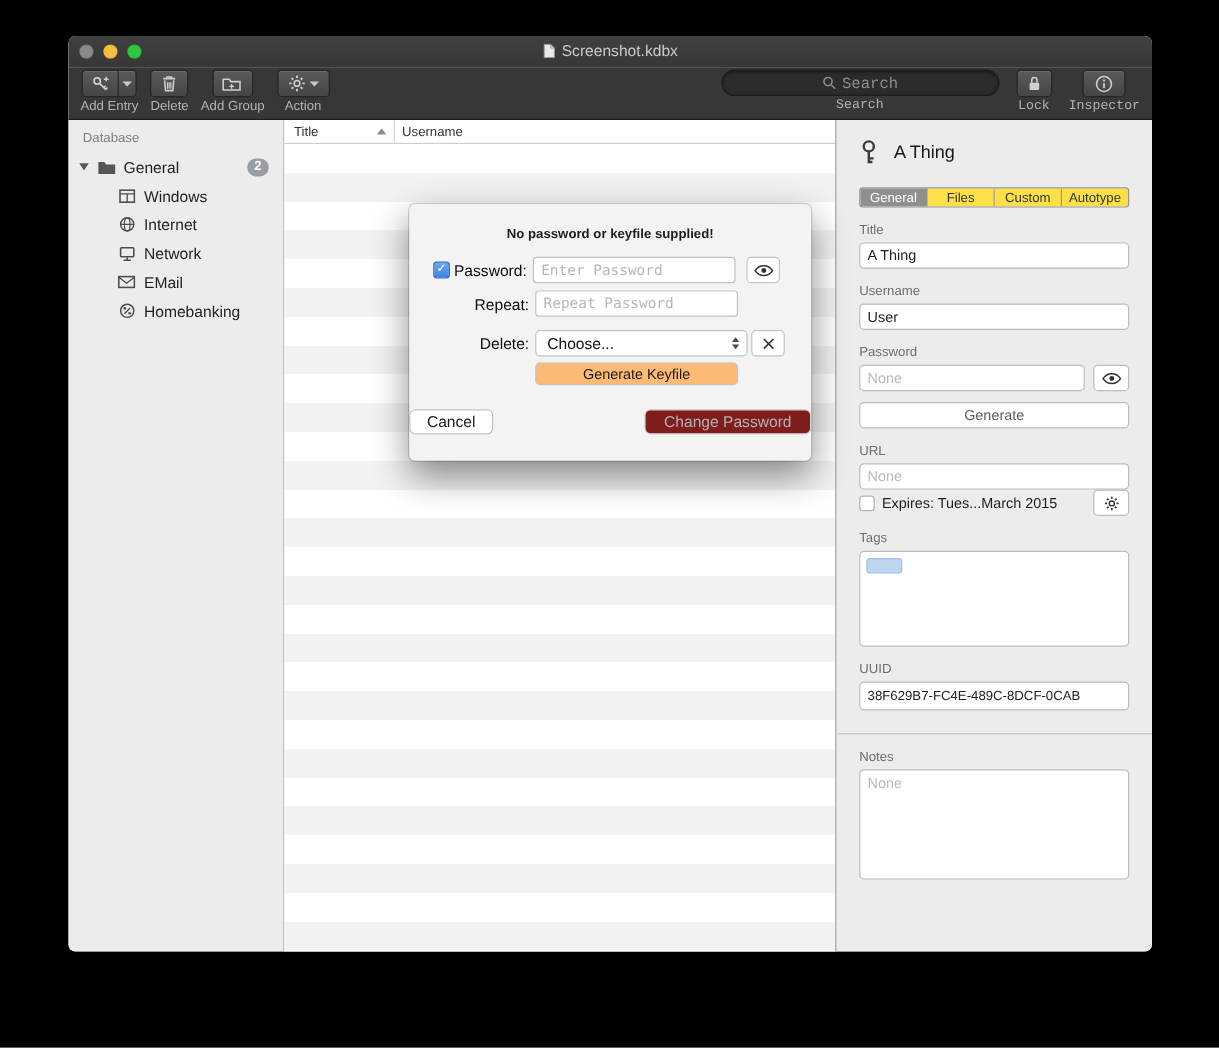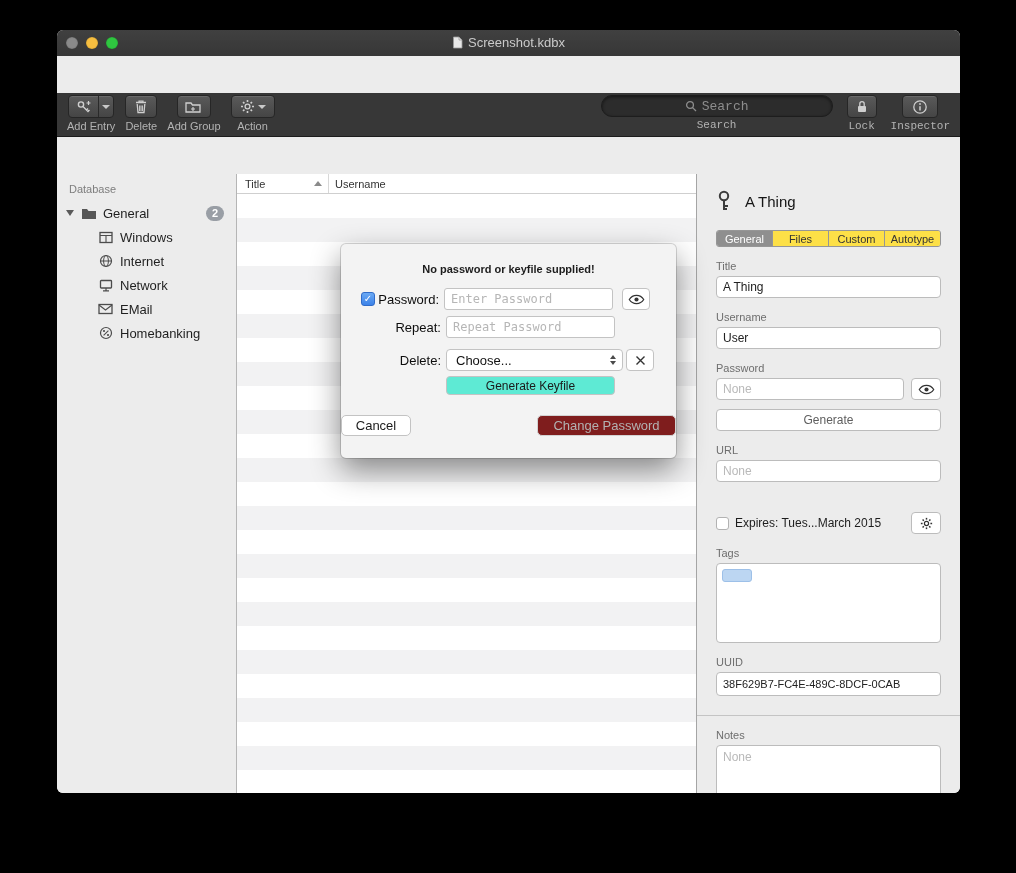--- a/index.html
+++ b/index.html
@@ -12,21 +12,20 @@
     overflow:hidden;
   }
 
   
   .window {
     position:absolute; left:57px; top:30px; width:903px; height:763px;
     border-radius:6px; overflow:hidden;
     display:flex; flex-direction:column;
     background:#ececec;
     box-shadow:0 22px 60px rgba(0,0,0,.55), 0 0 0 1px rgba(0,0,0,.6);
-    gap:37px;
   }
 
   
   .titlebar {
     height:26px; background:linear-gradient(#404040,#373737);
     position:relative; flex:0 0 auto;
   }
   .traffic { position:absolute; left:9px; top:7px; display:flex; gap:8px; }
   .light { width:12px; height:12px; border-radius:50%; }
   .light.close { background:#8a8a8a; box-shadow:inset 0 0 1px rgba(0,0,0,.5); }
@@ -133,21 +132,21 @@
   .sq-btn {
     width:30px; height:22px; flex:0 0 auto;
     border:1px solid #bcbcbc; border-radius:4px; background:#fff;
     display:flex; align-items:center; justify-content:center; color:#333;
   }
   .gen-btn {
     width:100%; height:22px; margin-top:9px;
     border:1px solid #bcbcbc; border-radius:4px; background:#fff;
     font-size:12px; color:#5e5e5e; display:flex; align-items:center; justify-content:center;
   }
-  .expires-row { display:flex; align-items:center; margin-top:30px; }
+  .expires-row { display:flex; align-items:center; margin-top:0; }
   .checkbox-empty { width:13px; height:13px; border:1px solid #b2b2b2; border-radius:3px; background:#fff; flex:0 0 auto; }
   .expires-label { margin-left:6px; flex:1; font-size:12px; color:#1d1d1d; white-space:nowrap; overflow:hidden; }
   .tags-box { height:80px; margin-top:2px; background:#fff; border:1px solid #bcbcbc; border-radius:4px; padding:5px; }
   .tag-chip { width:30px; height:13px; background:#bcd6f2; border:1px solid #9dc0e8; border-radius:3px; }
   .uuid-field { font-size:11px; height:24px; white-space:nowrap; overflow:hidden; }
   .insp-divider { margin:19px -19px 0; border-top:1px solid #c4c4c4; }
   .notes-box {
     height:92px; margin-top:2px; background:#fff; border:1px solid #bcbcbc; border-radius:4px;
     padding:4px 6px; color:#b9b9b9; font-size:12px;
   }
@@ -190,21 +189,21 @@
     border:1px solid #c3c3c3; border-radius:4px; background:#fff;
     display:flex; align-items:center; padding:0 6px 0 9px;
     font-size:13px; color:#111;
   }
   .chev-stack { margin-left:auto; display:flex; flex-direction:column; gap:2px; align-items:center; }
   .chev-up { width:0; height:0; border-left:3.5px solid transparent; border-right:3.5px solid transparent; border-bottom:4.5px solid #4a4a4a; }
   .chev-dn { width:0; height:0; border-left:3.5px solid transparent; border-right:3.5px solid transparent; border-top:4.5px solid #4a4a4a; }
   .dlg-sq.x-btn { margin-left:3px; }
   .dlg-genkey {
     width:169px; height:19px;
-    border:1px solid #c3c3c3; border-radius:4px; background:#5eead4;
+    border:1px solid #c3c3c3; border-radius:4px; background:#fdba74;
     font-size:12px; color:#1a1a1a; display:flex; align-items:center; justify-content:center;
   }
   .dlg-buttons { display:flex; justify-content:space-between; gap:10px; margin-top:20px; }
   .dlg-btn {
     height:21px; border:1px solid #c3c3c3; border-radius:5px; background:#fff;
     font-size:13px; display:flex; align-items:center; justify-content:center;
   }
   .dlg-btn.cancel { width:70px; color:#1a1a1a; }
   .dlg-btn.disabled { width:139px; color:#b2b2b2; background:#7f1d1d; border-color:#d2d2d2; }
 </style>

